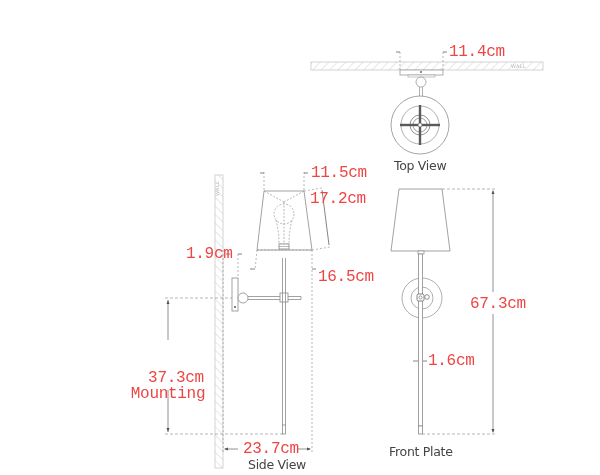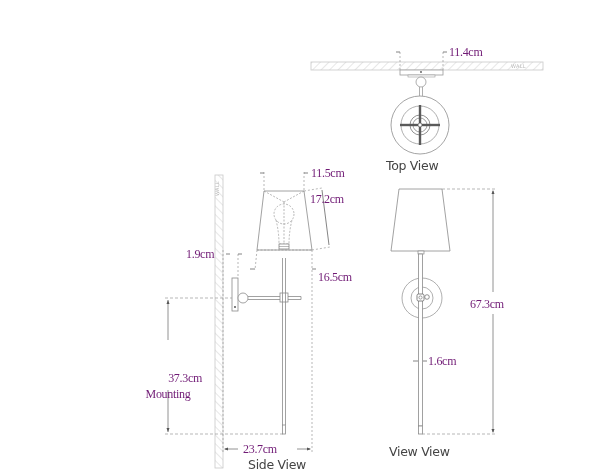--- a/index.html
+++ b/index.html
@@ -1,19 +1,19 @@
 <!DOCTYPE html>
 <html><head>
   <meta charset="utf-8">
   <style>
     html, body { margin: 0; padding: 0; background: #ffffff; }
     body { width: 600px; height: 475px; overflow: hidden; position: relative; font-family: "DejaVu Sans", sans-serif; }
     #stage { position: absolute; left: 0; top: 0; width: 600px; height: 475px; }
     svg { position: absolute; left: 0; top: 0; }
-    .lbl { position: absolute; color: #701a75; font-family: Liberation Serif, serif; font-size: 12px; line-height: 14px; white-space: nowrap; letter-spacing: -0.3px; }
+    .lbl { position: absolute; color: #ef4444; font-family: Liberation Mono, monospace; font-size: 16px; line-height: 14px; white-space: nowrap; letter-spacing: -0.3px; }
     .view { position: absolute; color: #444444; font-family: "DejaVu Sans", sans-serif; font-size: 12.5px; line-height: 14px; white-space: nowrap; letter-spacing: -0.3px; }
     .center { text-align: center; }
     .walltag { position: absolute; color: #b8b8b8; font-family: "DejaVu Sans", sans-serif; font-size: 5px; letter-spacing: 0.3px; }
   </style>
 </head>
 <body>
 
 <div id="stage">
 
   <svg width="600" height="475" viewBox="0 0 600 475">
@@ -142,30 +142,30 @@
 
       <line x1="413" y1="361" x2="418" y2="361" stroke="#666" stroke-width="0.8"></line>
       <line x1="423" y1="361" x2="427" y2="361" stroke="#666" stroke-width="0.8"></line>
     </g>
   </svg>
 
   <div class="walltag" style="left:511px; top:63px;">WALL</div>
   <div class="walltag" style="left:214px; top:196px; transform: rotate(-90deg); transform-origin: left top;">WALL</div>
 
   <div class="lbl" style="left:449px; top:45px;">11.4cm</div>
-  <div class="view" style="left:386px; top:159px;text-align:right;">Top View</div>
+  <div class="view" style="left:394px; top:159px;text-align:right;">Top View</div>
 
   <div class="lbl" style="left:311px; top:166px;">11.5cm</div>
   <div class="lbl" style="left:310px; top:192px;">17.2cm</div>
   <div class="lbl" style="left:318px; top:262px;margin-top:8px;">16.5cm</div>
   <div class="lbl" style="left:186px; top:247px;">1.9cm</div>
 
   <div class="lbl center" style="left:128px; top:343px; width:80px;margin-top:44px;">Mounting</div>
-  <div class="lbl center" style="left:122px; top:371px; width:80px;text-align:right;">37.3cm</div>
+  <div class="lbl center" style="left:136px; top:371px; width:80px;">37.3cm</div>
 
   <div class="lbl" style="left:243px; top:442px;">23.7cm</div>
   <div class="view" style="left:248px; top:458px;">Side View</div>
 
   <div class="lbl" style="left:470px; top:297px;">67.3cm</div>
   <div class="lbl" style="left:428px; top:354px;">1.6cm</div>
-  <div class="view" style="left:389px; top:445px;">View View</div>
+  <div class="view" style="left:389px; top:445px;">Front Plate</div>
 
 </div>
 
 </body></html>

